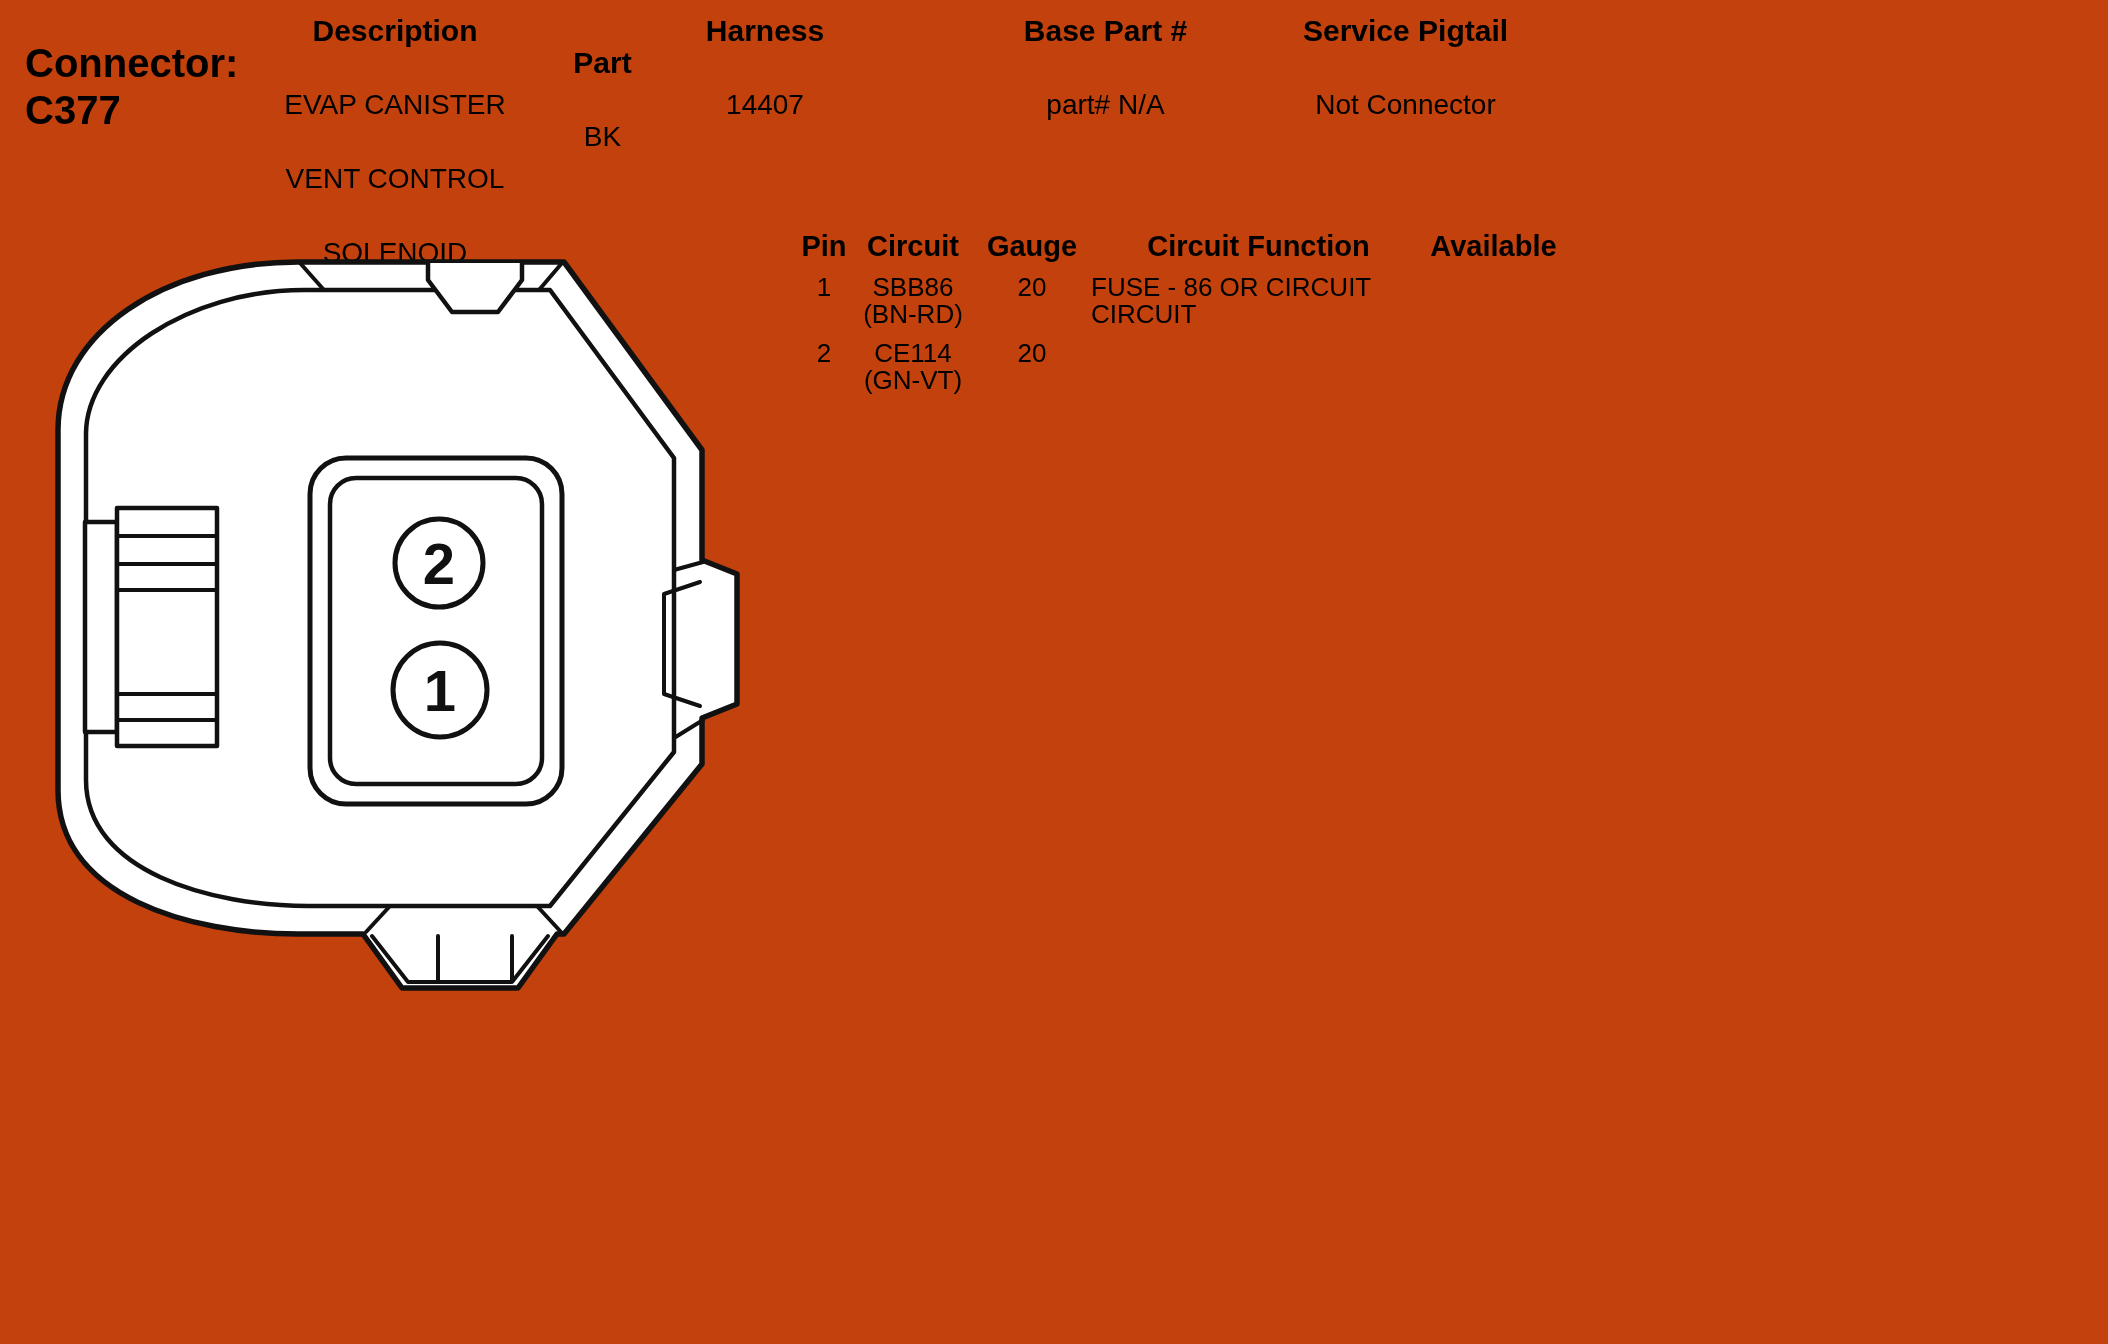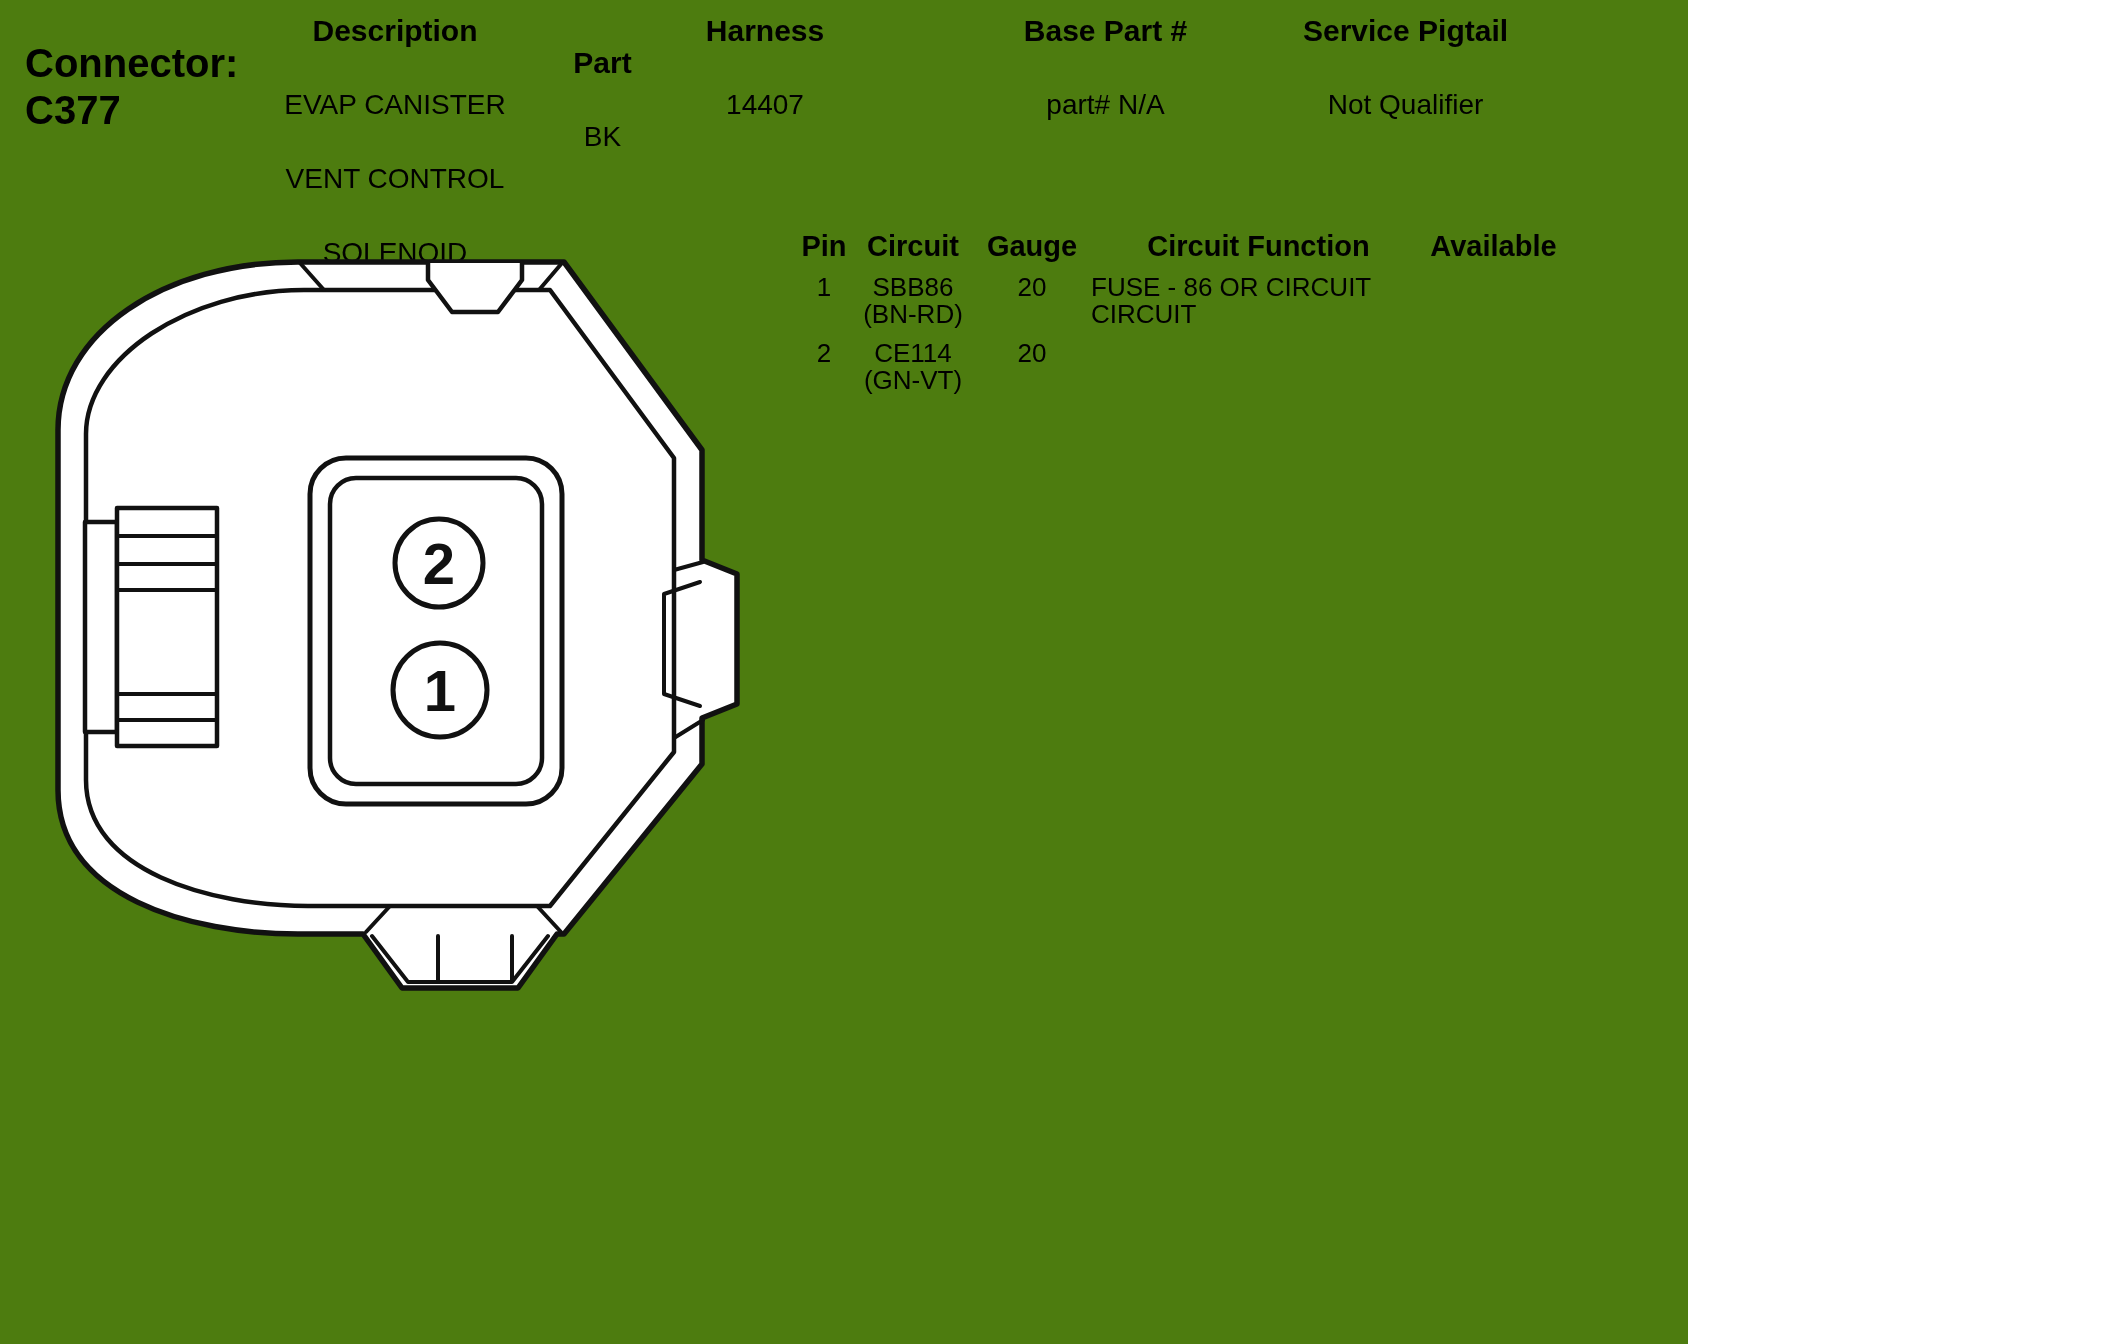--- a/index.html
+++ b/index.html
@@ -1,17 +1,17 @@
 <!DOCTYPE html>
 <html><head>
 <meta charset="utf-8">
 <style>
   html,body{margin:0;padding:0;background:#fff;}
   body{font-family:"Liberation Sans","DejaVu Sans",sans-serif;color:#000;}
-  .page{position:relative;width:1688px;height:1344px;background:#4d7c0f;overflow:hidden;}
+  .page{position:relative;width:2108px;height:1344px;background:#c2410c;overflow:hidden;}
 
   
   .conn-title{position:absolute;left:25px;top:40px;font-weight:bold;font-size:40px;line-height:47px;}
   .hcol{position:absolute;top:14px;text-align:center;}
   .hcol .hlabel{font-weight:bold;font-size:30px;margin-bottom:12px;}
   .hcol .hval{font-size:28px;line-height:34px;margin-top:40px;}
   .hcol.col-desc{left:250px;width:290px;}
   .hcol.col-color{left:540px;width:125px;top:46px;}
   .hcol.col-harness{left:680px;width:170px;}
   .hcol.col-base{left:998px;width:215px;}
@@ -59,21 +59,21 @@
     <div class="hval">14407</div>
   </div>
 
   <div class="hcol col-base">
     <div class="hlabel">Base Part #</div>
     <div class="hval">part# N/A</div>
   </div>
 
   <div class="hcol col-pigtail">
     <div class="hlabel">Service Pigtail</div>
-    <div class="hval">Not Qualifier</div>
+    <div class="hval">Not Connector</div>
   </div>
 
   <div class="pin-table">
     <div class="pt-row pt-head">
       <div class="c-pin">Pin</div>
       <div class="c-circuit">Circuit</div>
       <div class="c-gauge">Gauge</div>
       <div class="c-func">Circuit Function</div>
       <div class="c-qual">Available</div>
     </div>

